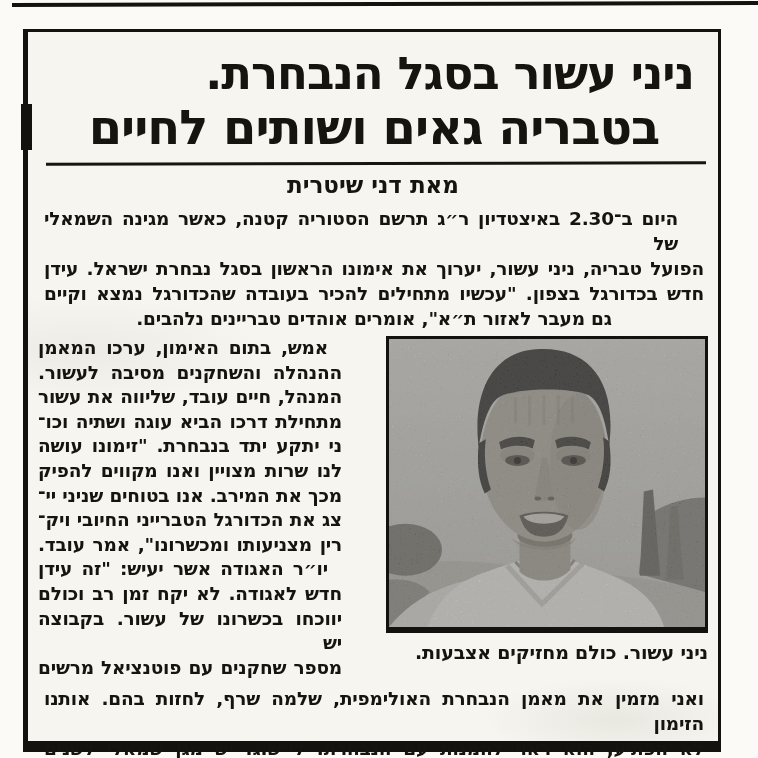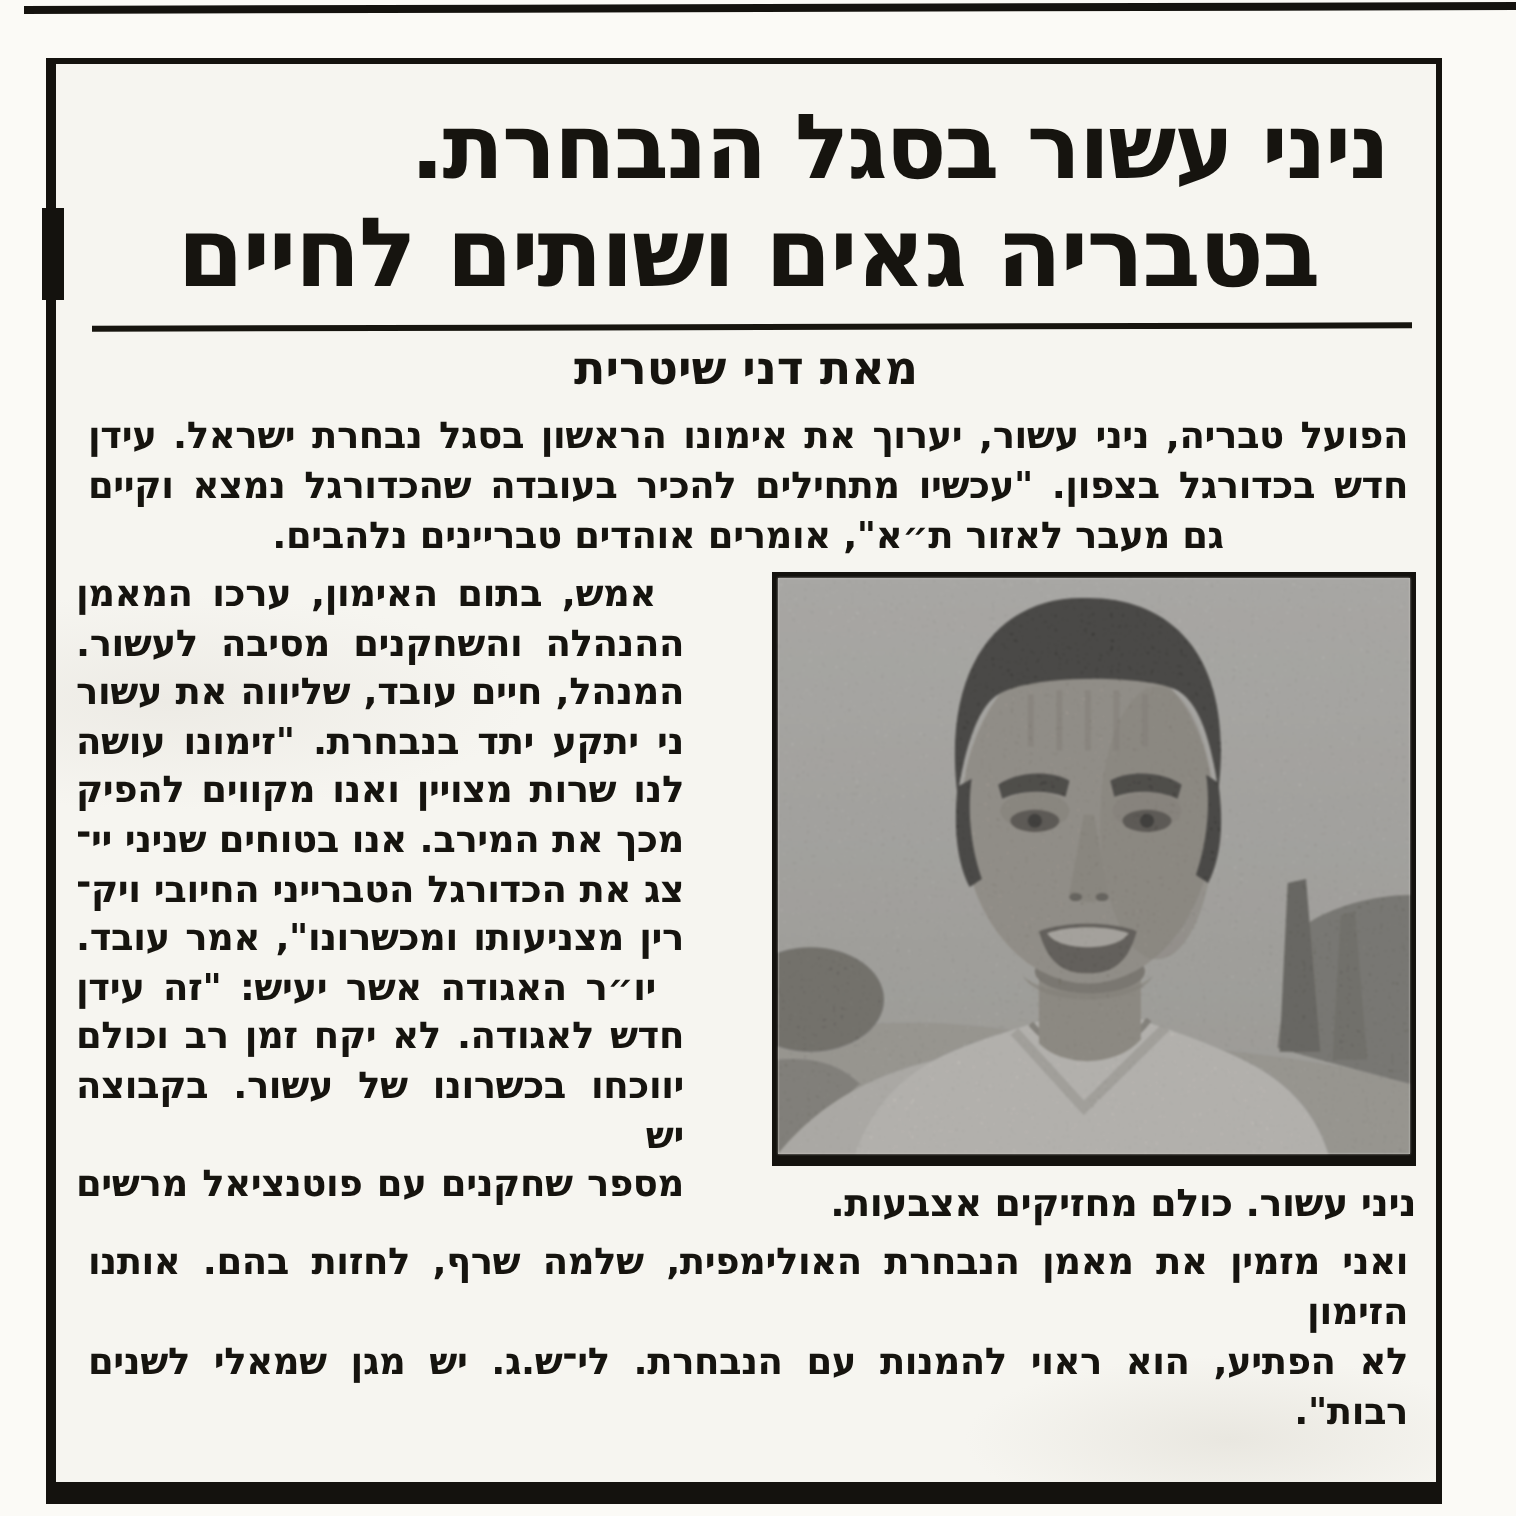--- a/index.html
+++ b/index.html
@@ -67,20 +67,21 @@
     <div class="headline">
       <div class="hl1">ניני עשור בסגל הנבחרת.</div>
       <div class="hl2">בטבריה גאים ושותים לחיים</div>
     </div>
 
     <div class="rule"></div>
 
     <div class="byline">מאת דני שיטרית</div>
 
     <div class="intro">
+      <div class="bodyline indent">היום ב־2.30 באיצטדיון ר״ג תרשם הסטוריה קטנה, כאשר מגינה השמאלי של</div>
       <div class="bodyline">הפועל טבריה, ניני עשור, יערוך את אימונו הראשון בסגל נבחרת ישראל. עידן</div>
       <div class="bodyline">חדש בכדורגל בצפון. "עכשיו מתחילים להכיר בעובדה שהכדורגל נמצא וקיים</div>
       <div class="bodyline center-last">גם מעבר לאזור ת״א", אומרים אוהדים טבריינים נלהבים.</div>
     </div>
 
     <div class="cols">
 
       <figure class="photo-fig">
         <div class="photo" role="img" aria-label="תצלום שחור-לבן מגורען של ניני עשור בחולצה לבנה על רקע שמיים ועצים">
           <svg viewBox="0 0 310 287" preserveAspectRatio="none">
@@ -154,20 +155,21 @@
             </g>
           </svg>
         </div>
         <figcaption class="caption">ניני עשור. כולם מחזיקים אצבעות.</figcaption>
       </figure>
 
       <div class="coltext">
         <div class="colline colindent">אמש, בתום האימון, ערכו המאמן</div>
         <div class="colline">ההנהלה והשחקנים מסיבה לעשור.</div>
         <div class="colline">המנהל, חיים עובד, שליווה את עשור</div>
+        <div class="colline">מתחילת דרכו הביא עוגה ושתיה וכו־</div>
         <div class="colline">ני יתקע יתד בנבחרת. "זימונו עושה</div>
         <div class="colline">לנו שרות מצויין ואנו מקווים להפיק</div>
         <div class="colline">מכך את המירב. אנו בטוחים שניני יי־</div>
         <div class="colline">צג את הכדורגל הטברייני החיובי ויק־</div>
         <div class="colline">רין מצניעותו ומכשרונו", אמר עובד.</div>
         <div class="colline colindent">יו״ר האגודה אשר יעיש: "זה עידן</div>
         <div class="colline">חדש לאגודה. לא יקח זמן רב וכולם</div>
         <div class="colline">יווכחו בכשרונו של עשור. בקבוצה יש</div>
         <div class="colline">מספר שחקנים עם פוטנציאל מרשים</div>
       </div>

